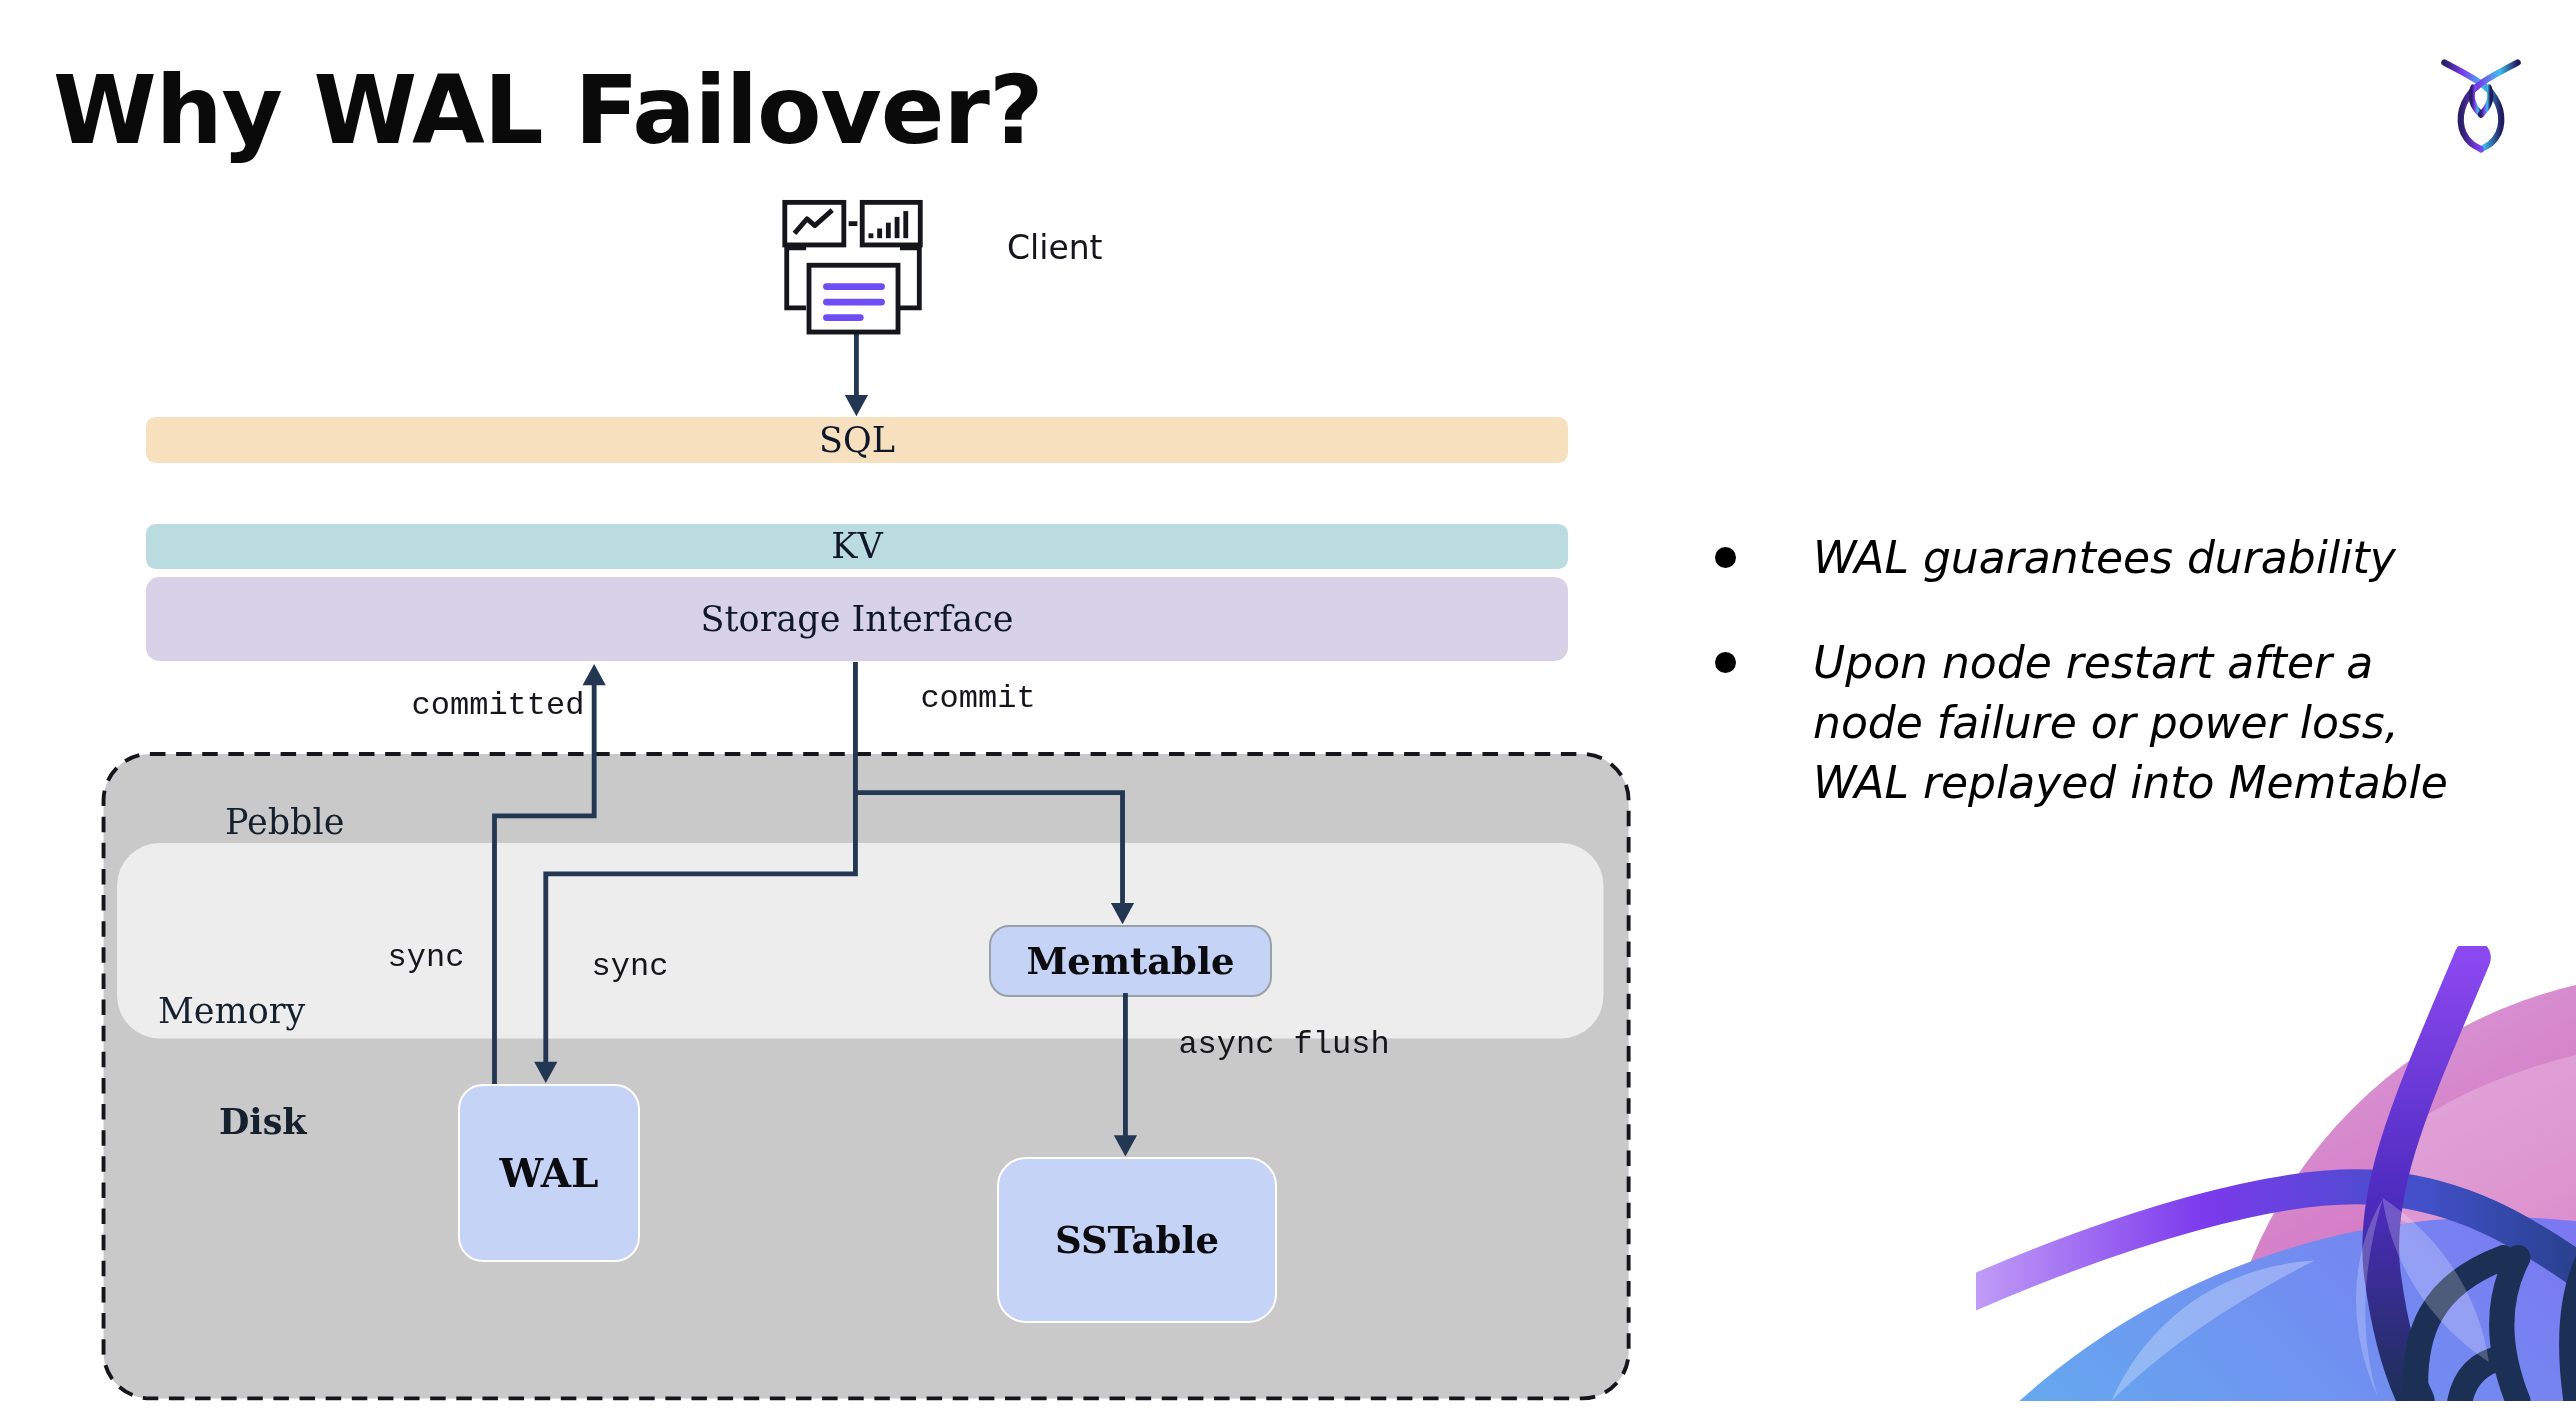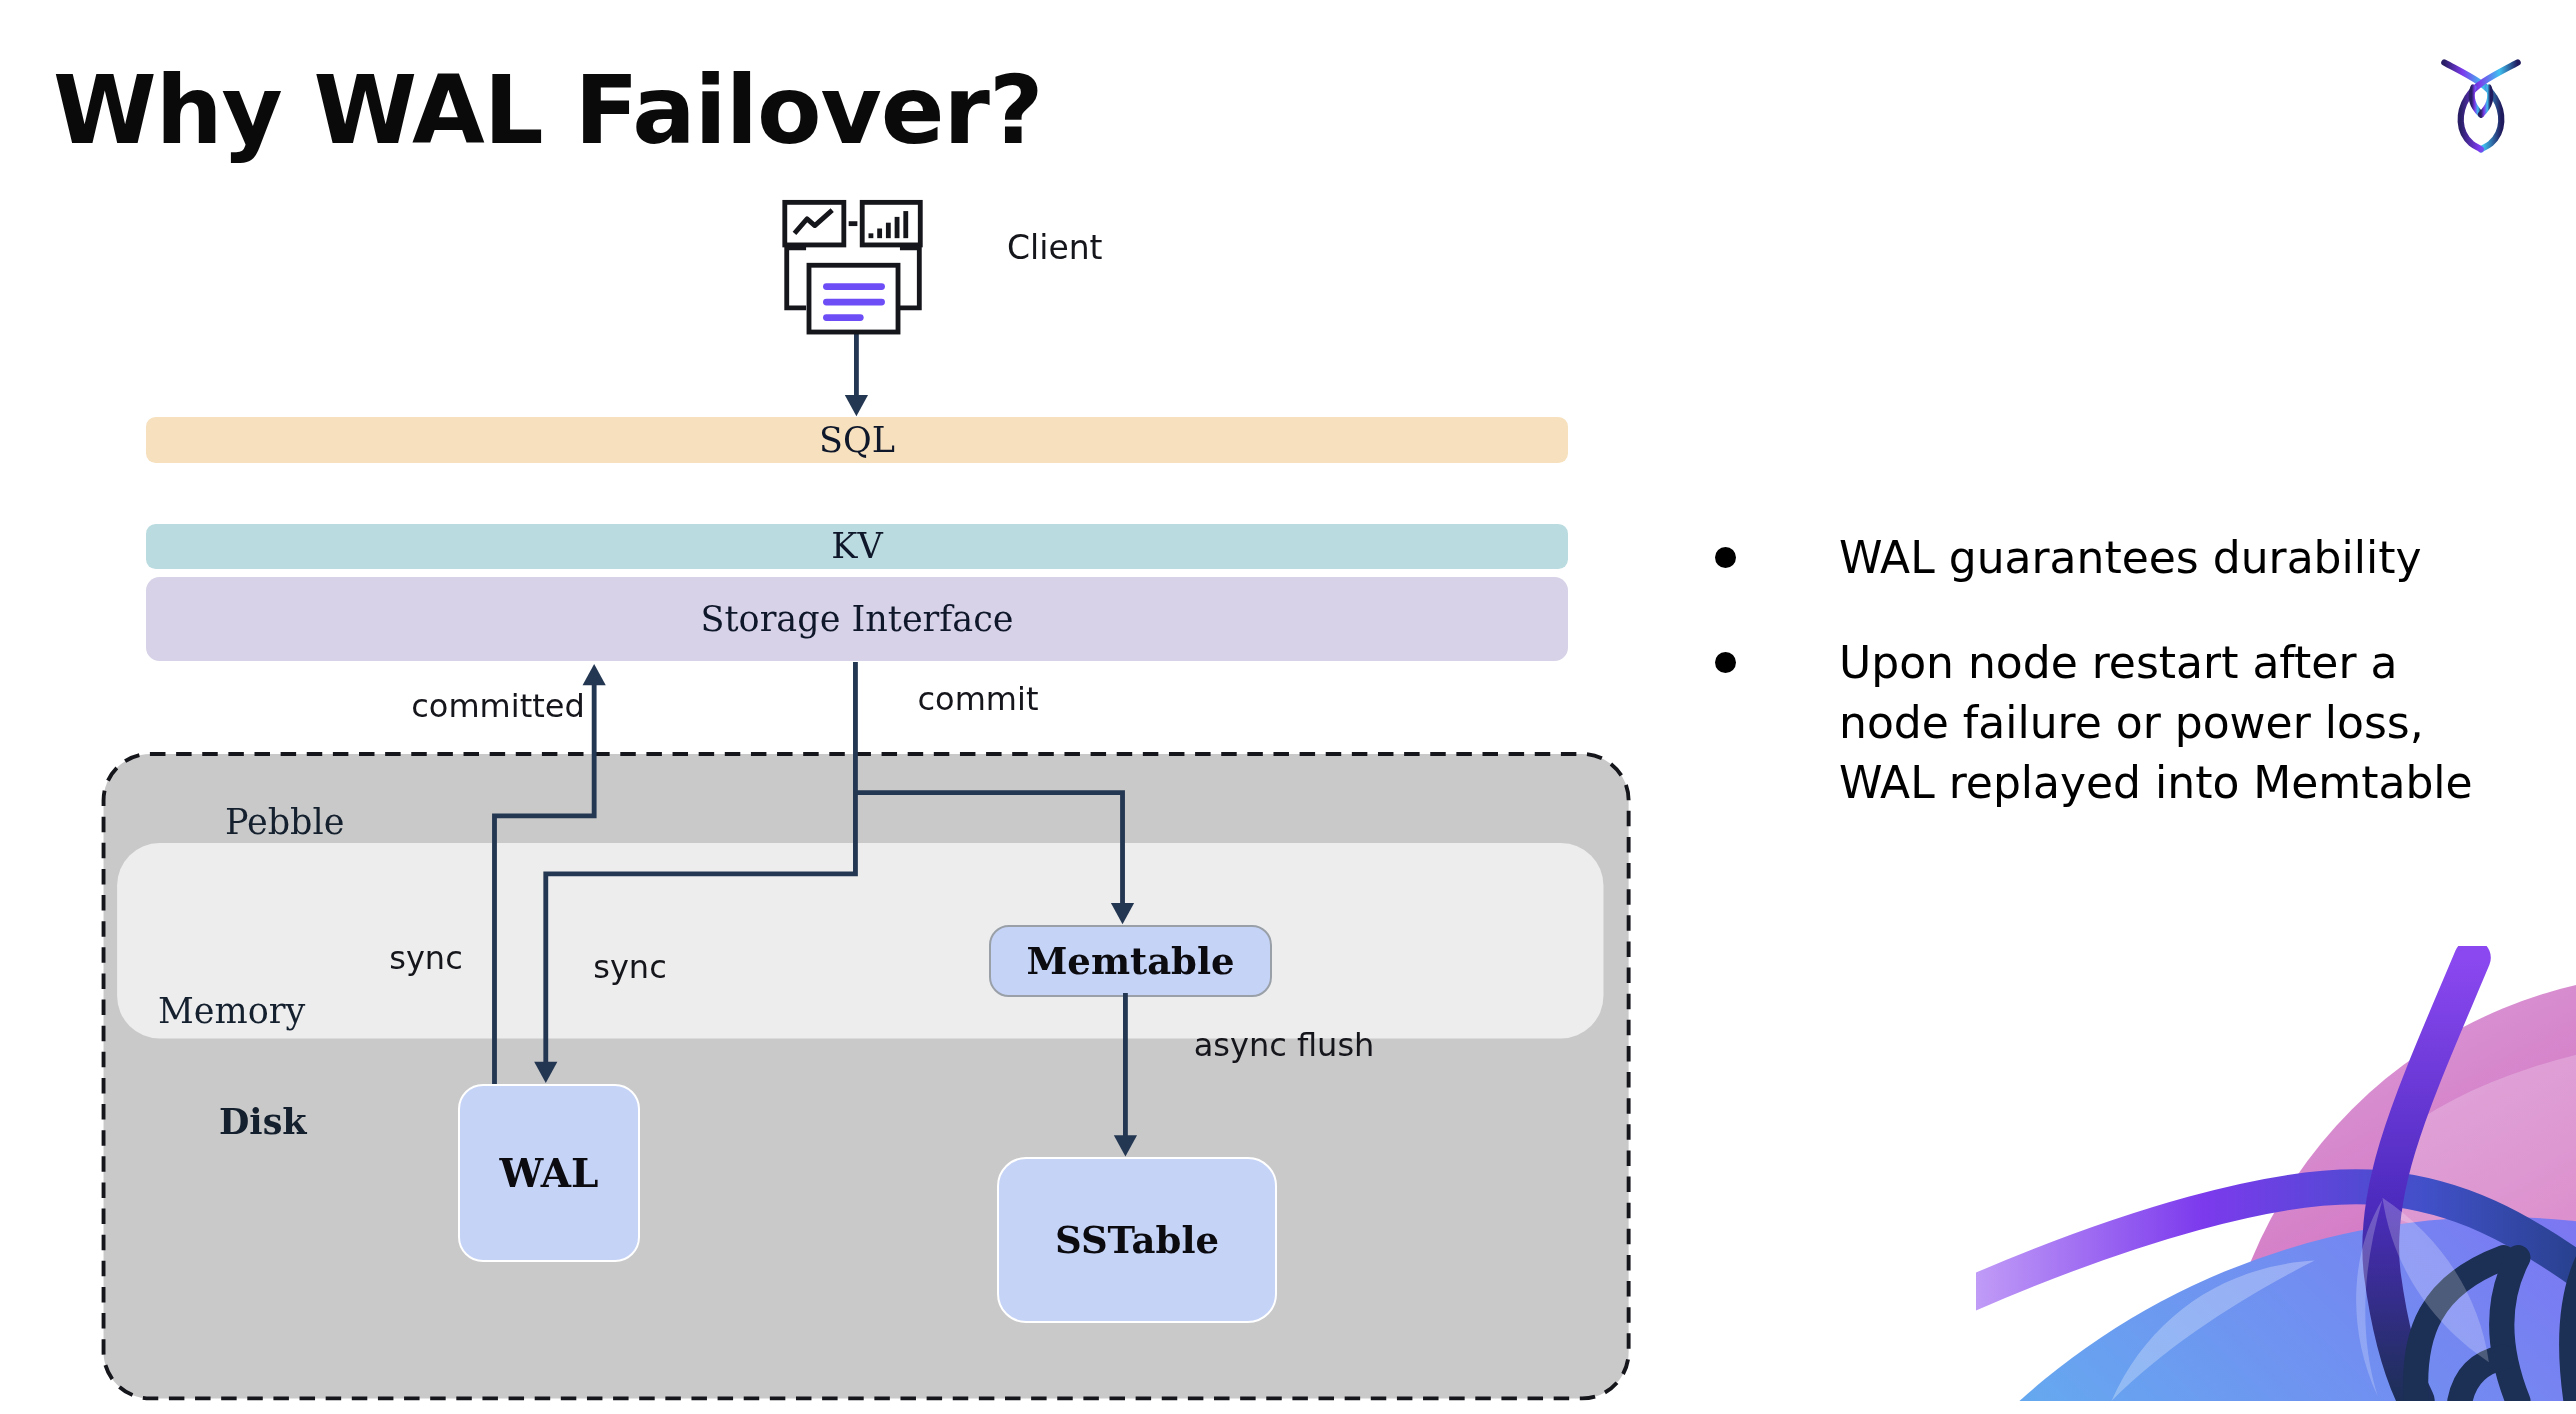--- a/index.html
+++ b/index.html
@@ -4,29 +4,29 @@
 <style>
   html,body{margin:0;padding:0;background:#ffffff;}
   .stage{position:relative;width:2576px;height:1401px;background:#fff;overflow:hidden;
          font-family:"DejaVu Sans","Liberation Sans",sans-serif;}
   .abs{position:absolute;}
   .title{left:53px;top:56px;font-size:94px;font-weight:800;letter-spacing:-1px;color:#0a0a0a;white-space:nowrap;}
   .bar{left:146px;width:1422px;border-radius:9.7px;text-align:center;
        font-family:"DejaVu Serif","Liberation Serif",serif;font-size:35px;color:#0f172a;}
   .bar span{display:inline-block;}
   .region-label{font-family:"DejaVu Serif","Liberation Serif",serif;font-size:35px;color:#15202e;white-space:nowrap;}
-  .edge-label{font-size:32px;color:#15151c;white-space:nowrap;transform:translateX(-50%);}
+  .edge-label{font-size:32px;color:#15151c;white-space:nowrap;transform:translateX(-50%);font-family:Liberation Mono, monospace;}
   .client-label{font-size:33px;color:#15151c;white-space:nowrap;}
   .node{border-radius:25px;display:flex;align-items:center;justify-content:center;
         font-family:"DejaVu Serif","Liberation Serif",serif;font-weight:bold;color:#0b0b10;
         background:var(--node-fill,#c5d3f7);}
   .bullets{left:1715px;top:528px;width:852px;}
   .bullet{display:flex;margin-bottom:45px;}
   .bullet .dot{width:21px;height:21px;border-radius:50%;background:#000;margin-top:19.4px;flex:0 0 21px;}
-  .bullet .btext{margin-left:103px;font-size:44px;line-height:60px;color:#000;}
+  .bullet .btext{margin-left:77px;font-size:44px;line-height:60px;color:#000;font-style:italic;}
   svg{display:block;}
 </style>
 </head>
 <body>
 
 <div class="stage">
 
   <svg class="abs" style="right:0;bottom:0;" width="600" height="455" viewBox="0 0 620 470">
     <defs>
       <linearGradient id="gPink" x1="0" y1="0" x2="0.55" y2="1">

